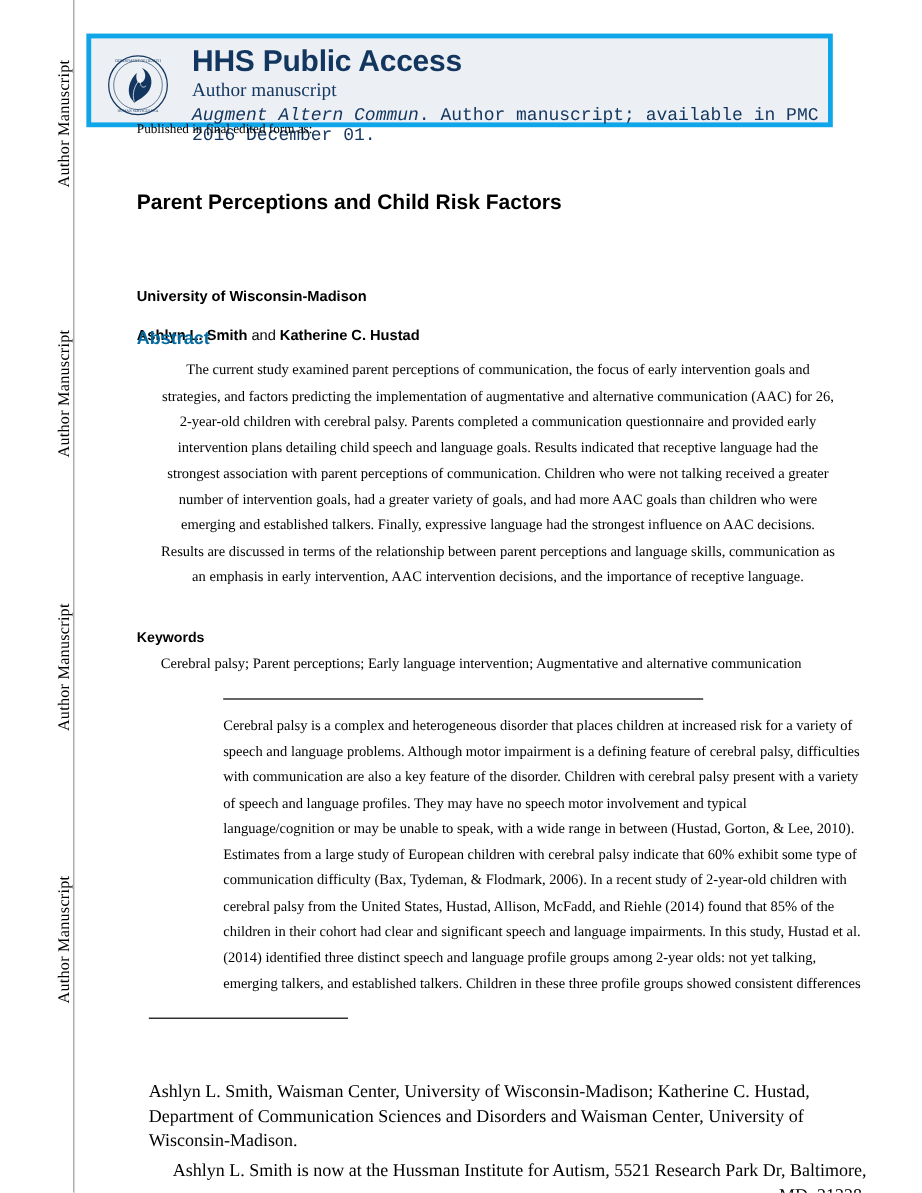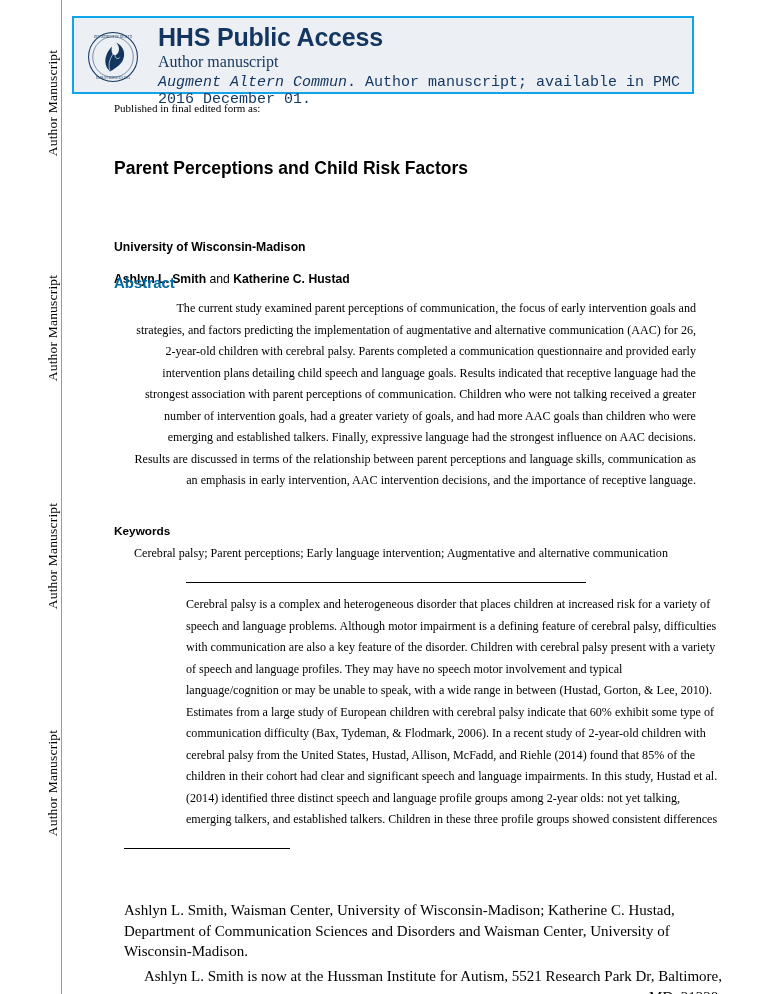--- a/index.html
+++ b/index.html
@@ -58,25 +58,25 @@
     left: 62px;
     top: 0;
     right: 0;
     bottom: 0;
   }
 
   
   .banner {
     position: absolute;
     left: 10px;
-    top: 16px;
+    top: 28px;
     width: 622px;
     height: 78px;
     background: #eceff3;
-    border: 2px solid #0ea5e9;
+    border: 4px solid #0ea5e9;
     box-sizing: border-box;
     display: flex;
     align-items: flex-start;
   }
   .logo-wrap {
     width: 78px;
     height: 78px;
     display: flex;
     align-items: center;
     justify-content: center;
@@ -178,21 +178,21 @@
   }
   .sec-head-sm.keywords { top: 524px; }
 
   .abstract-body {
     position: absolute;
     left: 72px;
     top: 298px;
     width: 562px;
     font-size: 12.1px;
     line-height: 1.78;
-    text-align: right;
+    text-align: center;
   }
 
   .keywords-body {
     position: absolute;
     left: 72px;
     top: 544px;
     width: 545px;
     font-size: 12.1px;
     line-height: 1.6;
   }

